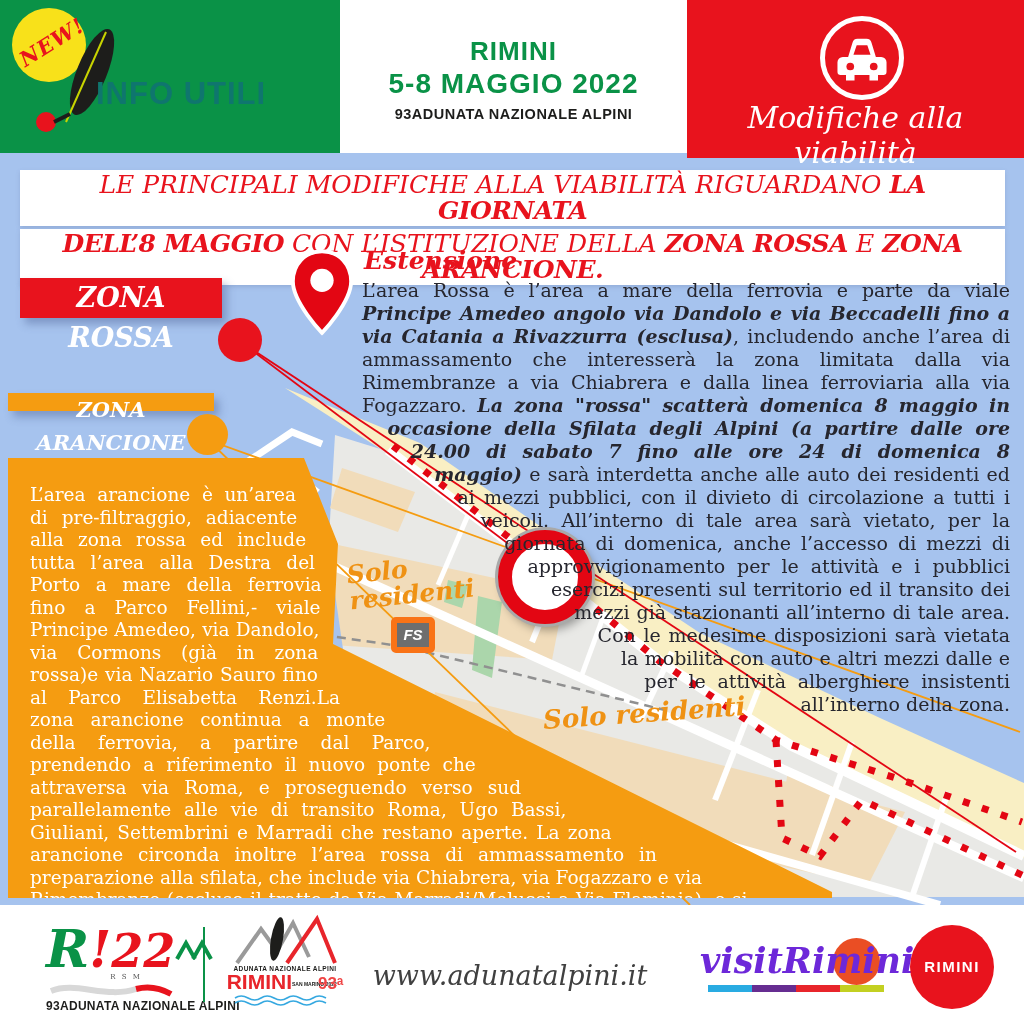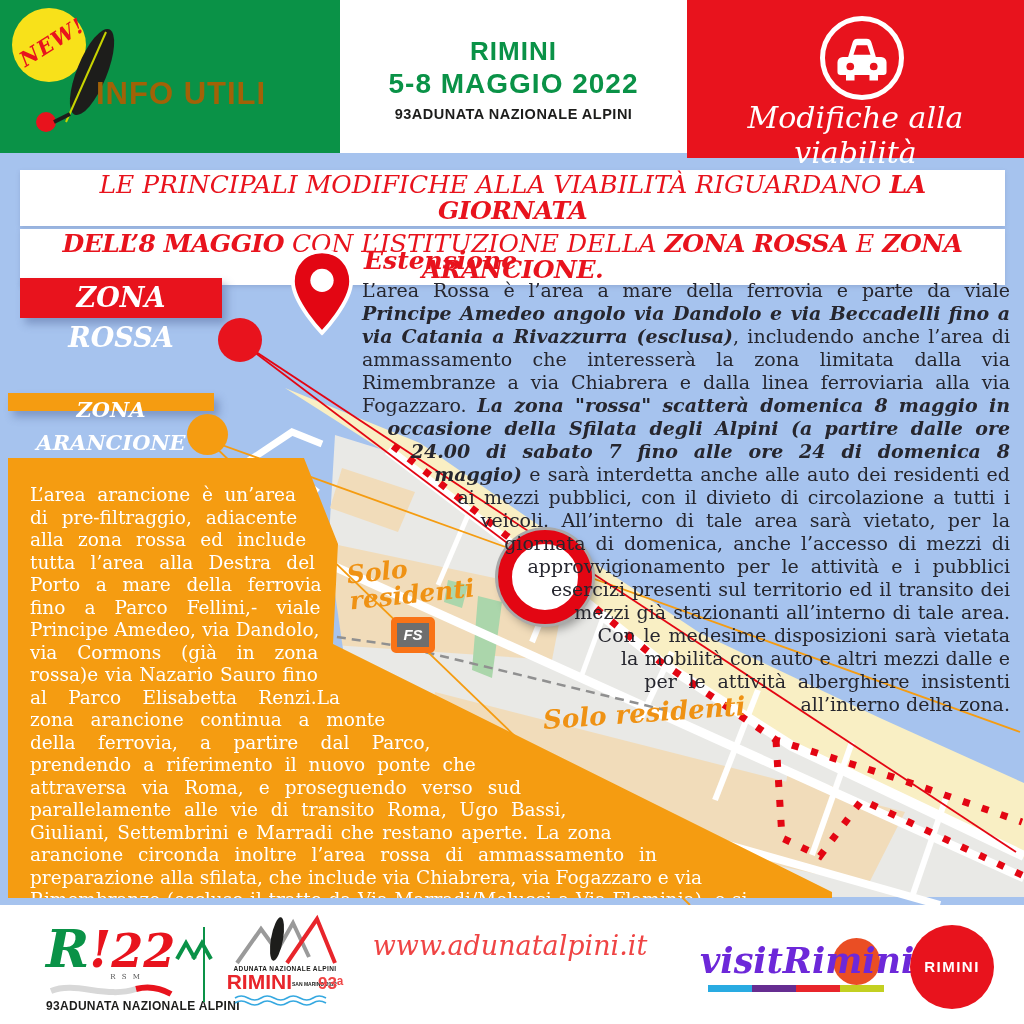--- a/index.html
+++ b/index.html
@@ -7,21 +7,21 @@
         font-family:"DejaVu Serif", serif;}
   .abs{position:absolute;}
 
   
   .hdr-green{left:0;top:0;width:340px;height:153px;background:#0a9247;}
   .hdr-white{left:340px;top:0;width:347px;height:153px;background:#ffffff;}
   .hdr-red{left:687px;top:0;width:337px;height:158px;background:#e8131d;}
   .new-badge{left:12px;top:8px;width:74px;height:74px;border-radius:50%;background:#f8e11a;}
   .new-txt{left:16px;top:30px;width:70px;color:#e8131d;font-weight:900;font-style:italic;
            font-size:21px;transform:rotate(-32deg);font-family:"DejaVu Serif",serif;letter-spacing:1px;}
-  .info-title{left:96px;top:76px;color:#a16207;font-weight:800;font-size:31px;
+  .info-title{left:96px;top:76px;color:#0f766e;font-weight:800;font-size:31px;
               font-family:"Liberation Sans",sans-serif;letter-spacing:1px;}
   .evt{left:340px;top:36px;width:347px;text-align:center;font-family:"Liberation Sans",sans-serif;}
   .evt-city{color:#0a9247;font-weight:800;font-size:26px;letter-spacing:1px;}
   .evt-dates{color:#0a9247;font-weight:800;font-size:28px;letter-spacing:1px;margin-top:1px;}
   .evt-sub{color:#1d1d1b;font-weight:800;font-size:14.5px;letter-spacing:.5px;margin-top:6px;}
   .car-ring{left:820px;top:16px;width:74px;height:74px;border:5px solid #ffffff;border-radius:50%;}
   .hdr-red-title{left:687px;top:100px;width:337px;text-align:center;color:#ffffff;
                  font-style:italic;font-size:30px;font-family:"DejaVu Serif",serif;}
 
   
@@ -84,21 +84,21 @@
   .ana-cap{color:#1d1d1b;font-weight:800;font-size:12px;letter-spacing:.3px;margin-top:2px;
            font-family:"Liberation Sans",sans-serif;white-space:nowrap;}
   .ft-div{left:203px;top:927px;width:2px;height:75px;background:#0a9247;}
   .logo2{left:225px;top:913px;width:120px;text-align:center;font-family:"Liberation Sans",sans-serif;}
   .logo2-l1{font-size:6.5px;font-weight:800;color:#1d1d1b;letter-spacing:.4px;white-space:nowrap;}
   .logo2-l2{white-space:nowrap;line-height:20px;}
   .logo2-rimini{color:#e8252b;font-weight:800;font-size:21px;}
   .logo2-sm{color:#1d1d1b;font-weight:700;font-size:5px;display:inline-block;width:26px;
             vertical-align:3px;line-height:6px;}
   .logo2-93{color:#ef4444;font-weight:800;font-size:17px;}
-  .url{left:340px;top:930px;width:340px;text-align:center;color:#ef4444;font-style:italic;
+  .url{left:340px;top:960px;width:340px;text-align:center;color:#404040;font-style:italic;
        font-size:27px;}
   .visit{left:700px;top:938px;width:200px;height:50px;}
   .visit-circle{left:133px;top:0px;width:47px;height:47px;border-radius:50%;background:#ea4e24;}
   .visit-txt{left:0;top:2px;color:#6d28d9;font-weight:900;font-style:italic;font-size:35px;
              white-space:nowrap;}
   .visit-bar{left:8px;top:47px;width:176px;height:7px;display:flex;}
   .visit-bar div{flex:1;}
   .rimini-badge{left:910px;top:925px;width:84px;height:84px;border-radius:50%;background:#e8131d;}
   .rimini-badge span{position:absolute;left:0;top:33px;width:84px;text-align:center;color:#fff;
                      font-weight:800;font-size:15px;letter-spacing:1.5px;

